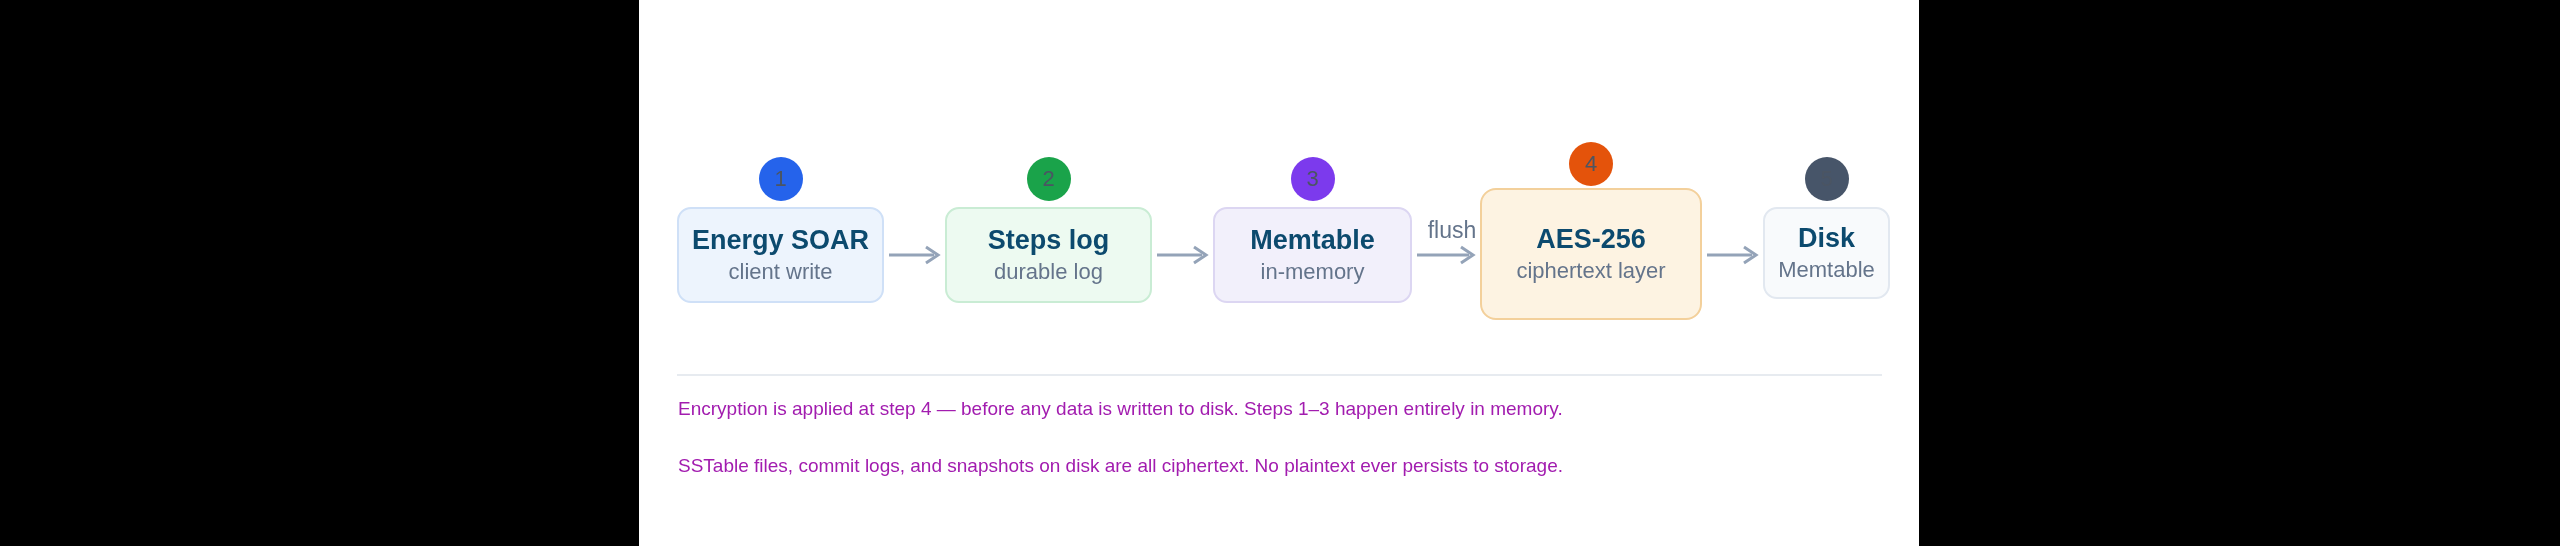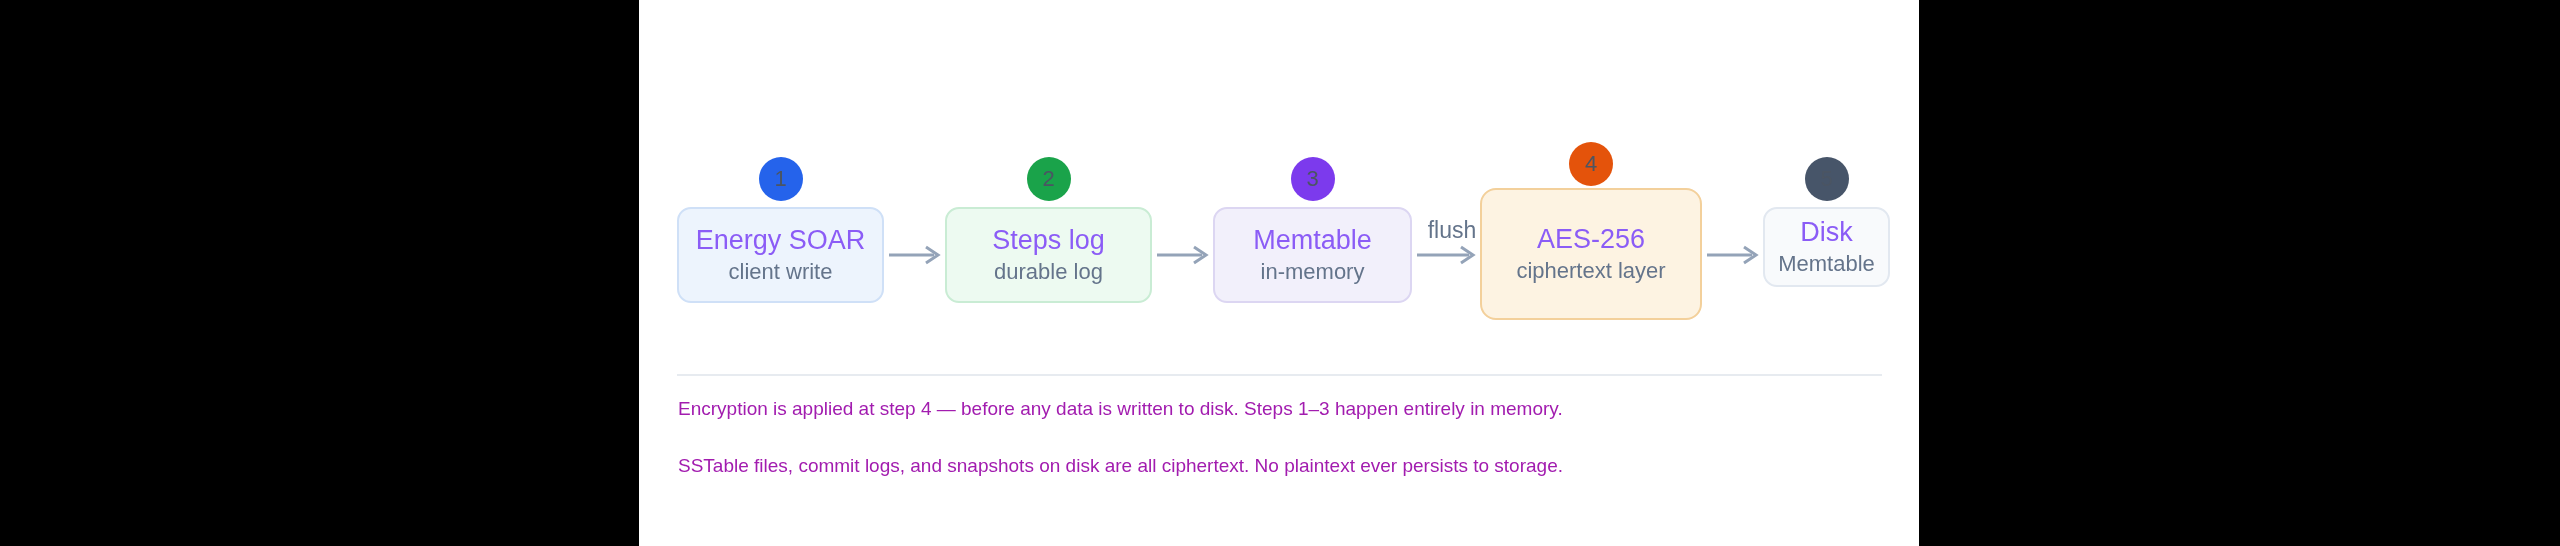--- a/index.html
+++ b/index.html
@@ -47,22 +47,22 @@
     border-radius: 50%;
     display: flex;
     align-items: center;
     justify-content: center;
     font-size: 22px;
     color: #4b5563;
   }
   .node.highlight .badge { top: -48px; }
   .node .title {
     font-size: 27px;
-    font-weight: normal;
-    color: #8b5cf6;
+    font-weight: bold;
+    color: #0c4a6e;
     line-height: 34px;
     white-space: nowrap;
   }
   .node .subtitle {
     font-size: 22px;
     color: #64748b;
     line-height: 30px;
     white-space: nowrap;
     text-align: right;
   }
@@ -150,21 +150,21 @@
       </div>
       <div class="title">AES-256</div>
       <div class="subtitle">ciphertext layer</div>
     </div>
 
     <svg class="arrow" style="left:1067px; width:57px;" viewBox="0 0 57 28">
       <line x1="1" y1="14" x2="46" y2="14" stroke="#94a3b8" stroke-width="3"></line>
       <polyline points="38,6 50,14 38,22" fill="none" stroke="#94a3b8" stroke-width="3"></polyline>
     </svg>
 
-    <div class="node" style="left: 1124px; top: 207px; width: 127px; height: 80px; background-color: rgb(248, 250, 252); border-color: rgb(226, 232, 240);">
+    <div class="node" style="left: 1124px; top: 207px; width: 127px; height: 92px; background-color: rgb(248, 250, 252); border-color: rgb(226, 232, 240);">
       <div class="badge" style="background-color: rgb(71, 85, 105);">
         <span>5</span>
       </div>
       <div class="title">Disk</div>
       <div class="subtitle">Memtable</div>
     </div>
 
     <div class="divider"></div>
 
     <div class="note-line note-1">Encryption is applied at step 4 — before any data is written to disk. Steps 1–3 happen entirely in memory.</div>

